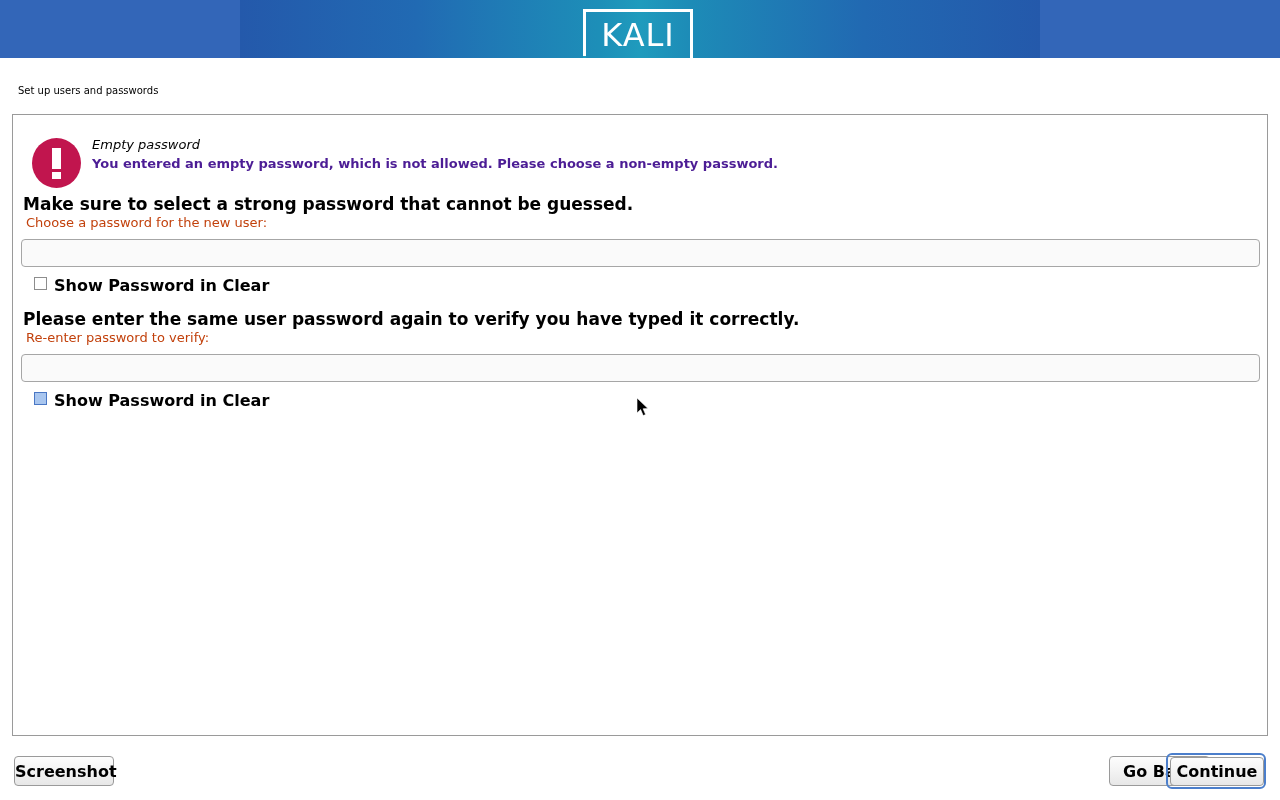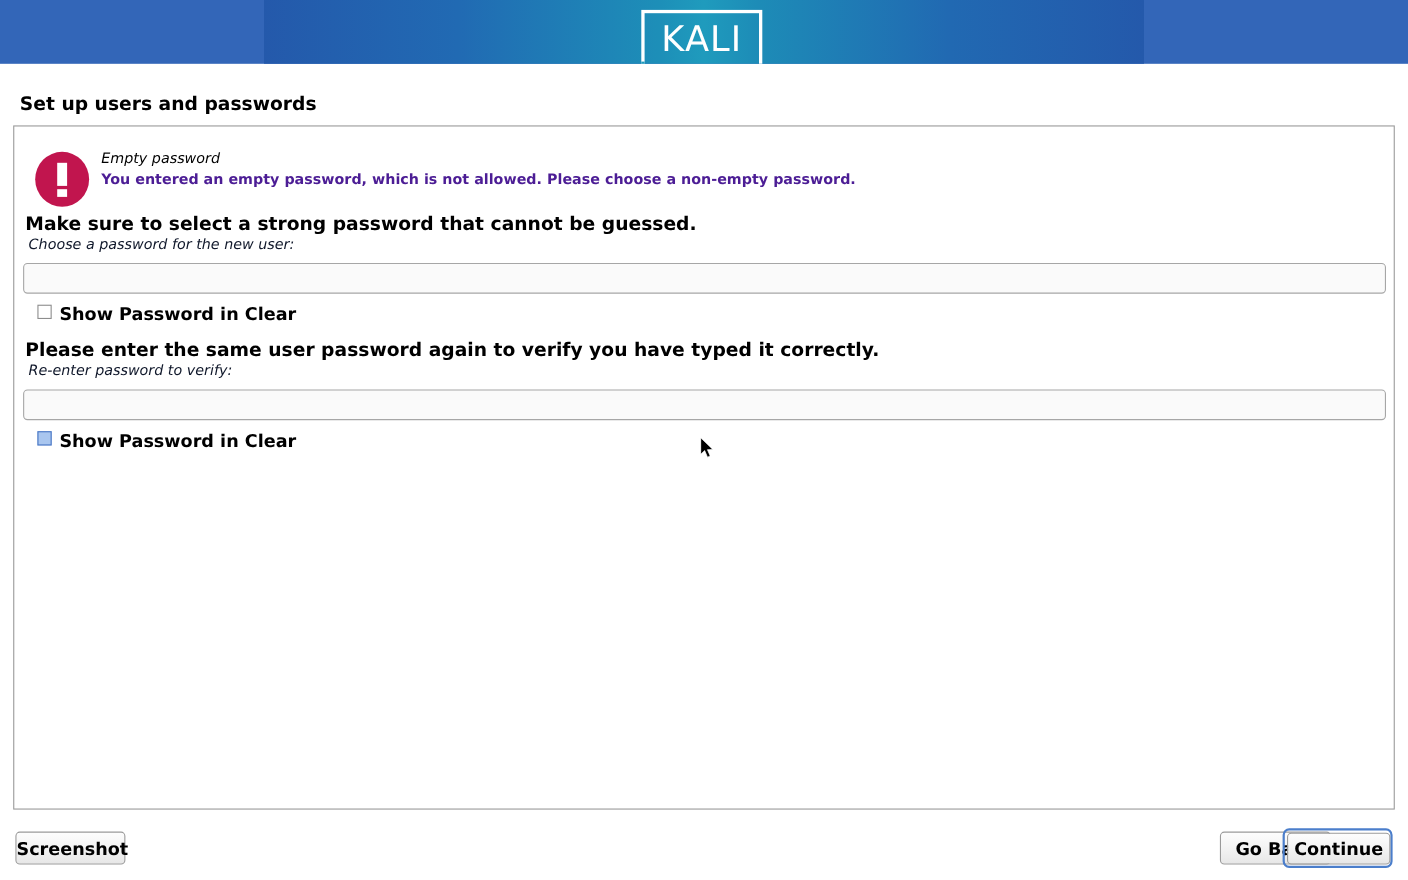--- a/index.html
+++ b/index.html
@@ -87,22 +87,22 @@
     font-size: 32px;
     letter-spacing: 1px;
     font-weight: 400;
   }
 
   
   #page-title {
     position: absolute;
     left: 18px;
     top: 85px;
-    font-weight: bold;
-    font-size: 17px;
+    font-weight: normal;
+    font-size: 10px;
     color: #000000;
   }
 
   
   #content-panel {
     position: absolute;
     left: 12px;
     top: 114px;
     width: 1256px;
     height: 622px;
@@ -164,23 +164,22 @@
   .form-heading {
     position: absolute;
     left: 10px;
     font-weight: bold;
     font-size: 17px;
     color: #000000;
   }
   .form-label {
     position: absolute;
     left: 13px;
-    font-style: italic;
-    font-size: 13px;
-    color: #0f172a;
+    font-size: 13px;
+    color: #c2410c;
   }
   .text-input {
     position: absolute;
     left: 8px;
     width: 1239px;
     height: 28px;
     box-sizing: border-box;
     border: 1px solid #a6a6a6;
     border-radius: 4px;
     background: #fafafa;

